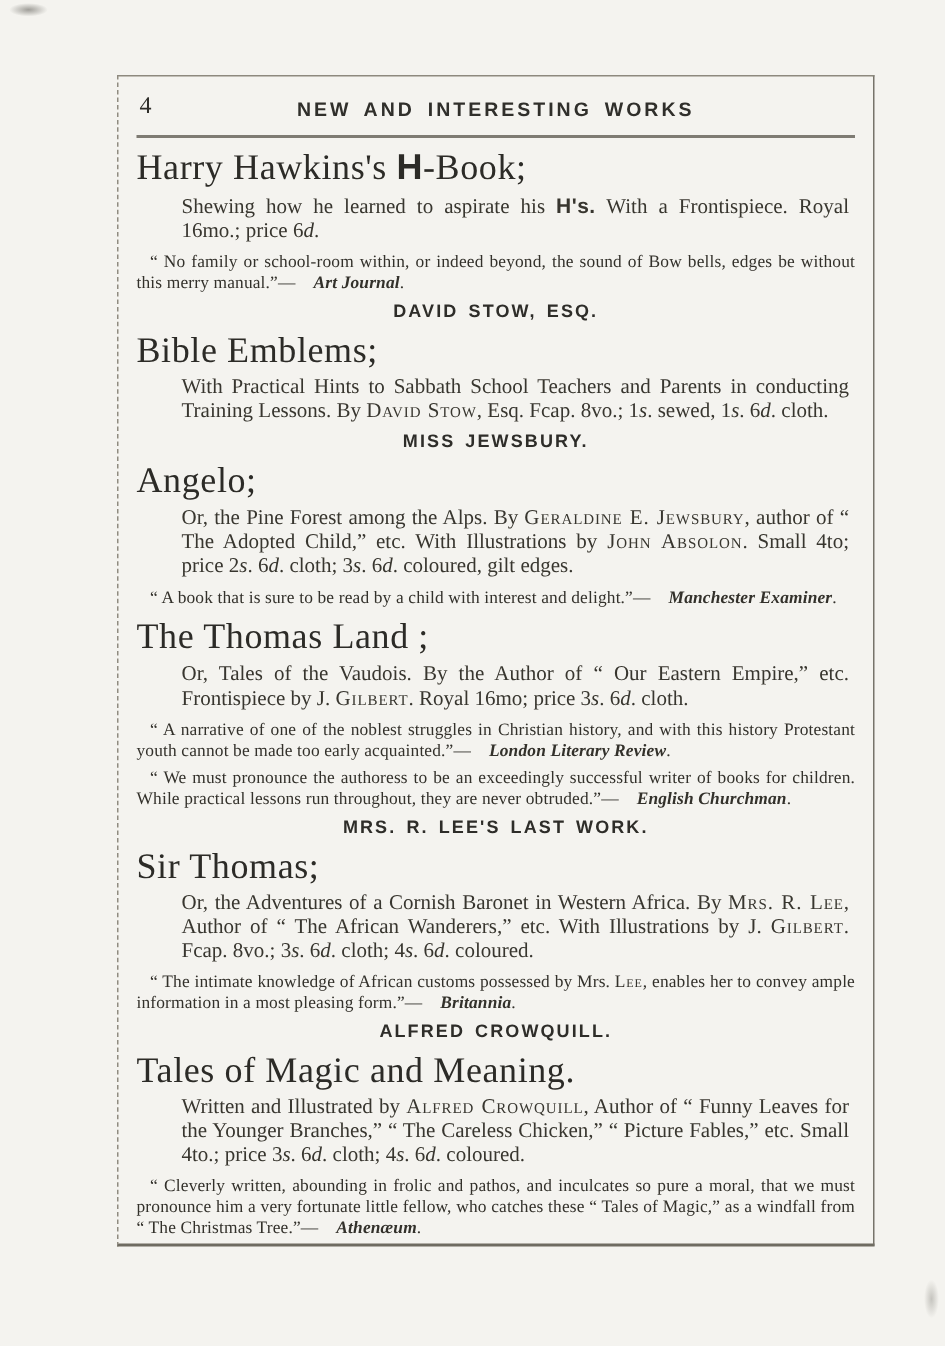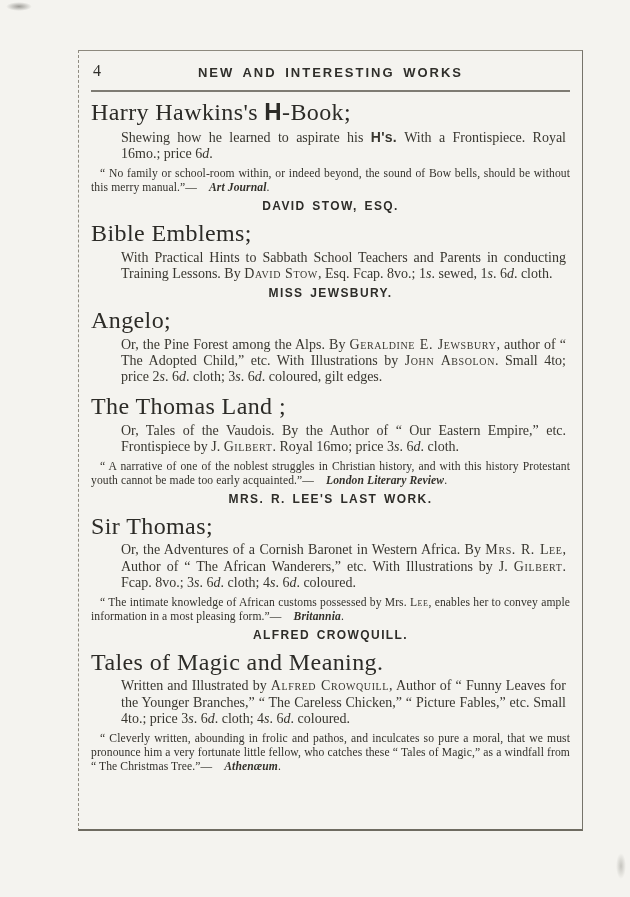--- a/index.html
+++ b/index.html
@@ -117,39 +117,41 @@
 
   <div class="running-head">
     <span class="page-number">4</span>
     <div class="running-title">NEW AND INTERESTING WORKS</div>
   </div>
   <div class="header-rule"></div>
 
   <div class="entry">
     <div class="entry-title"><span>Harry Hawkins's </span><span class="seg-h">H</span><span>-Book;</span></div>
     <div class="entry-body"><span>Shewing how he learned to aspirate his </span><span class="seg-h">H's.</span><span>  With a Frontispiece. Royal 16mo.; price 6</span><span class="seg-i">d</span><span>.</span></div>
-    <div class="entry-review"><span>“ No family or school-room within, or indeed beyond, the sound of Bow bells, should be without this merry manual.”—</span><span class="seg-bi">Art Journal</span><span>.</span></div>
+    <div class="entry-review"><span>“ No family or school-room within, or indeed beyond, the sound of Bow bells, edges be without this merry manual.”—</span><span class="seg-bi">Art Journal</span><span>.</span></div>
   </div>
 
   <div class="entry">
     <div class="author-heading">DAVID STOW, ESQ.</div>
     <div class="entry-title"><span>Bible Emblems;</span></div>
     <div class="entry-body"><span>With Practical Hints to Sabbath School Teachers and Parents in conducting Training Lessons.  By </span><span class="seg-sc">David Stow</span><span>, Esq. Fcap. 8vo.; 1</span><span class="seg-i">s</span><span>. sewed, 1</span><span class="seg-i">s</span><span>. 6</span><span class="seg-i">d</span><span>. cloth.</span></div>
   </div>
 
   <div class="entry">
     <div class="author-heading">MISS JEWSBURY.</div>
     <div class="entry-title"><span>Angelo;</span></div>
     <div class="entry-body"><span>Or, the Pine Forest among the Alps.  By </span><span class="seg-sc">Geraldine E. Jewsbury</span><span>, author of “ The Adopted Child,” etc.  With Illustrations by </span><span class="seg-sc">John Absolon</span><span>.  Small 4to; price 2</span><span class="seg-i">s</span><span>. 6</span><span class="seg-i">d</span><span>. cloth; 3</span><span class="seg-i">s</span><span>. 6</span><span class="seg-i">d</span><span>. coloured, gilt edges.</span></div>
+    <div class="entry-review"><span>“ A book that is sure to be read by a child with interest and delight.”—</span><span class="seg-bi">Manchester Examiner</span><span>.</span></div>
   </div>
 
   <div class="entry">
     <div class="entry-title"><span>The Thomas Land ;</span></div>
     <div class="entry-body"><span>Or, Tales of the Vaudois.  By the Author of “ Our Eastern Empire,” etc.  Frontispiece by J. </span><span class="seg-sc">Gilbert</span><span>.  Royal 16mo; price 3</span><span class="seg-i">s</span><span>. 6</span><span class="seg-i">d</span><span>. cloth.</span></div>
     <div class="entry-review"><span>“ A narrative of one of the noblest struggles in Christian history, and with this history Protestant youth cannot be made too early acquainted.”—</span><span class="seg-bi">London Literary Review</span><span>.</span></div>
+    <div class="entry-review"><span>“ We must pronounce the authoress to be an exceedingly successful writer of books for children.  While practical lessons run throughout, they are never obtruded.”—</span><span class="seg-bi">English Churchman</span><span>.</span></div>
   </div>
 
   <div class="entry">
     <div class="author-heading">MRS. R. LEE'S LAST WORK.</div>
     <div class="entry-title"><span>Sir Thomas;</span></div>
     <div class="entry-body"><span>Or, the Adventures of a Cornish Baronet in Western Africa.  By </span><span class="seg-sc">Mrs. R. Lee</span><span>, Author of “ The African Wanderers,” etc.  With Illustrations by J. </span><span class="seg-sc">Gilbert</span><span>.  Fcap. 8vo.; 3</span><span class="seg-i">s</span><span>. 6</span><span class="seg-i">d</span><span>. cloth; 4</span><span class="seg-i">s</span><span>. 6</span><span class="seg-i">d</span><span>. coloured.</span></div>
     <div class="entry-review"><span>“ The intimate knowledge of African customs possessed by Mrs. </span><span class="seg-sc">Lee</span><span>, enables her to convey ample information in a most pleasing form.”—</span><span class="seg-bi">Britannia</span><span>.</span></div>
   </div>
 
   <div class="entry">

